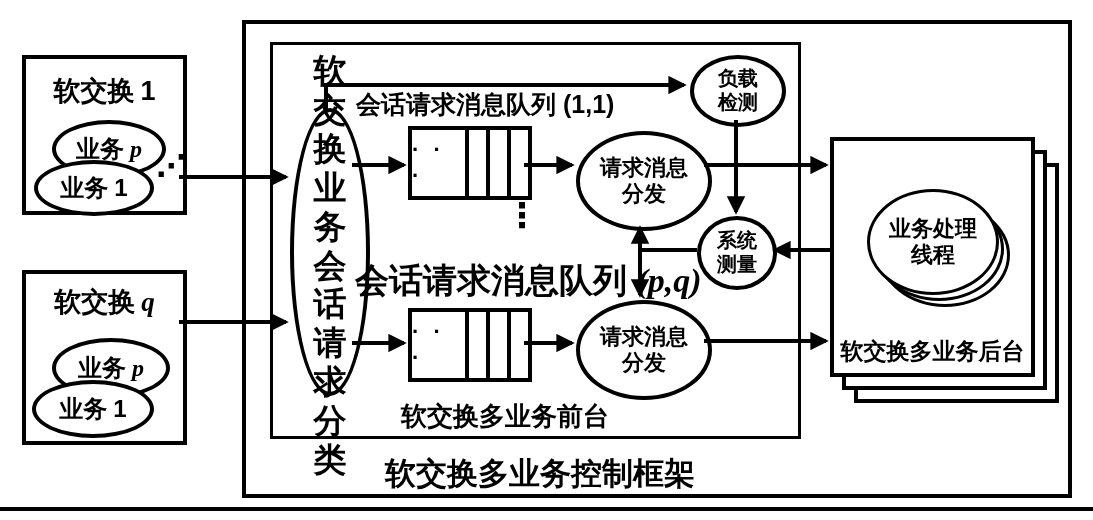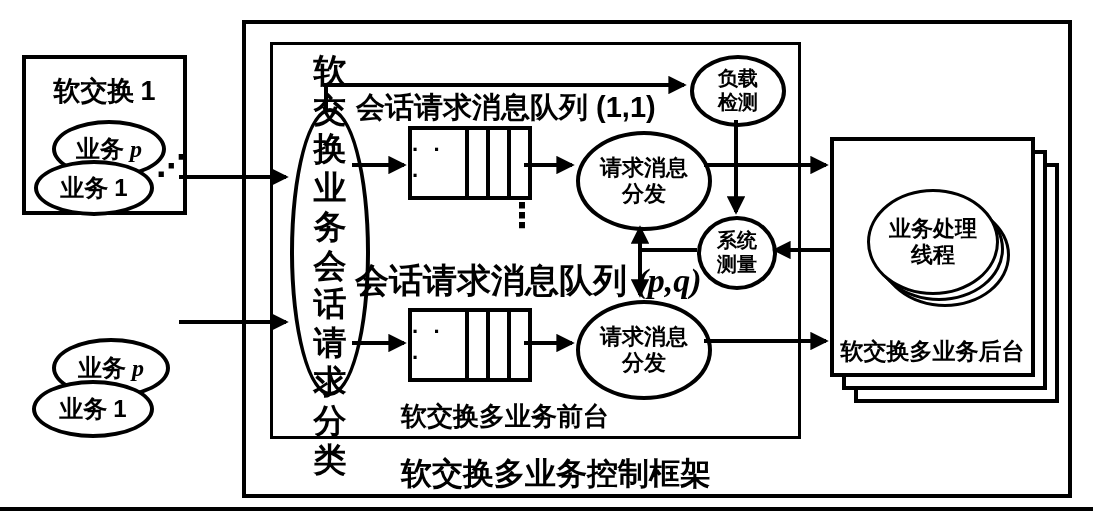--- a/index.html
+++ b/index.html
@@ -36,32 +36,35 @@
     <div style="text-align:center;font-size:27px;margin-top:14px;"><span>软交换</span><span class="idx">1</span></div>
   </div>
   <div class="ellipse" style="left:52px;top:120px;width:106px;height:50px;font-size:24px;">
     <span><span>业务</span><span class="idx it">p</span></span>
   </div>
   <div class="ellipse" style="left:34px;top:160px;width:112px;height:48px;font-size:24px;">
     <span><span>业务</span><span class="idx">1</span></span>
   </div>
   <div class="lbl" style="left:156px;top:148px;font-size:30px;">⋰</div>
 
+  <div class="box" style="left:22px;top:270px;width:157px;height:167px;">
+    <div style="text-align:center;font-size:27px;margin-top:10px;"><span>软交换</span><span class="idx it">q</span></div>
+  </div>
   <div class="ellipse" style="left:52px;top:338px;width:110px;height:52px;font-size:24px;">
     <span><span>业务</span><span class="idx it">p</span></span>
   </div>
   <div class="ellipse" style="left:32px;top:380px;width:114px;height:50px;font-size:24px;">
     <span><span>业务</span><span class="idx">1</span></span>
   </div>
 
   <div class="ellipse" style="left:290px;top:108px;width:72px;height:280px;">
     <div class="wrap" style="width:54px;font-size:33px;margin-top:28px;">软交换业务会话请求分类</div>
   </div>
 
-  <div class="lbl" style="left:356px;top:88px;font-size:29px;"><span>会话请求消息队列</span> <span>(1,1)</span></div>
+  <div class="lbl" style="left:356px;top:88px;font-size:25px;"><span>会话请求消息队列</span> <span>(1,1)</span></div>
   <div class="lbl" style="left:355px;top:258px;font-size:34px;"><span>会话请求消息队列</span> <span class="it">(p,q)</span></div>
 
   <div class="queue" style="left:408px;top:126px;width:116px;height:66px;">
     <div class="q-dots">· · ·</div>
     <div class="q-slot"></div>
     <div class="q-slot"></div>
     <div class="q-slot"></div>
   </div>
   <div class="queue" style="left:408px;top:308px;width:116px;height:66px;">
     <div class="q-dots">· · ·</div>
@@ -79,21 +82,21 @@
   </div>
 
   <div class="ellipse" style="left:697px;top:216px;width:72px;height:66px;">
     <div class="wrap" style="width:44px;font-size:20px;">系统测量</div>
   </div>
   <div class="ellipse" style="left:690px;top:55px;width:88px;height:64px;">
     <div class="wrap" style="width:44px;font-size:20px;">负载检测</div>
   </div>
 
   <div class="lbl" style="left:375px;top:399px;width:260px;text-align:center;font-size:26px;">软交换多业务前台</div>
-  <div class="lbl" style="left:356px;top:453px;width:400px;text-align:center;font-size:31px;">软交换多业务控制框架</div>
+  <div class="lbl" style="left:340px;top:453px;width:400px;text-align:center;font-size:31px;">软交换多业务控制框架</div>
 
   <div class="stackpage" style="left:854px;top:163px;width:197px;height:232px;"></div>
   <div class="stackpage" style="left:842px;top:150px;width:197px;height:232px;"></div>
   <div class="stackpage" style="left:830px;top:137px;width:197px;height:232px;">
     <div class="ellipse" style="left:46px;top:62px;width:124px;height:98px;border-width:3px;"></div>
     <div class="ellipse" style="left:40px;top:56px;width:124px;height:98px;border-width:3px;"></div>
     <div class="ellipse" style="left:33px;top:48px;width:126px;height:100px;border-width:3px;justify-content:center;">
       <div class="wrap" style="width:92px;font-size:22px;">业务处理线程</div>
     </div>
     <div class="lbl" style="left:0;right:0;bottom:6px;text-align:center;font-size:23px;position:absolute;">软交换多业务后台</div>

